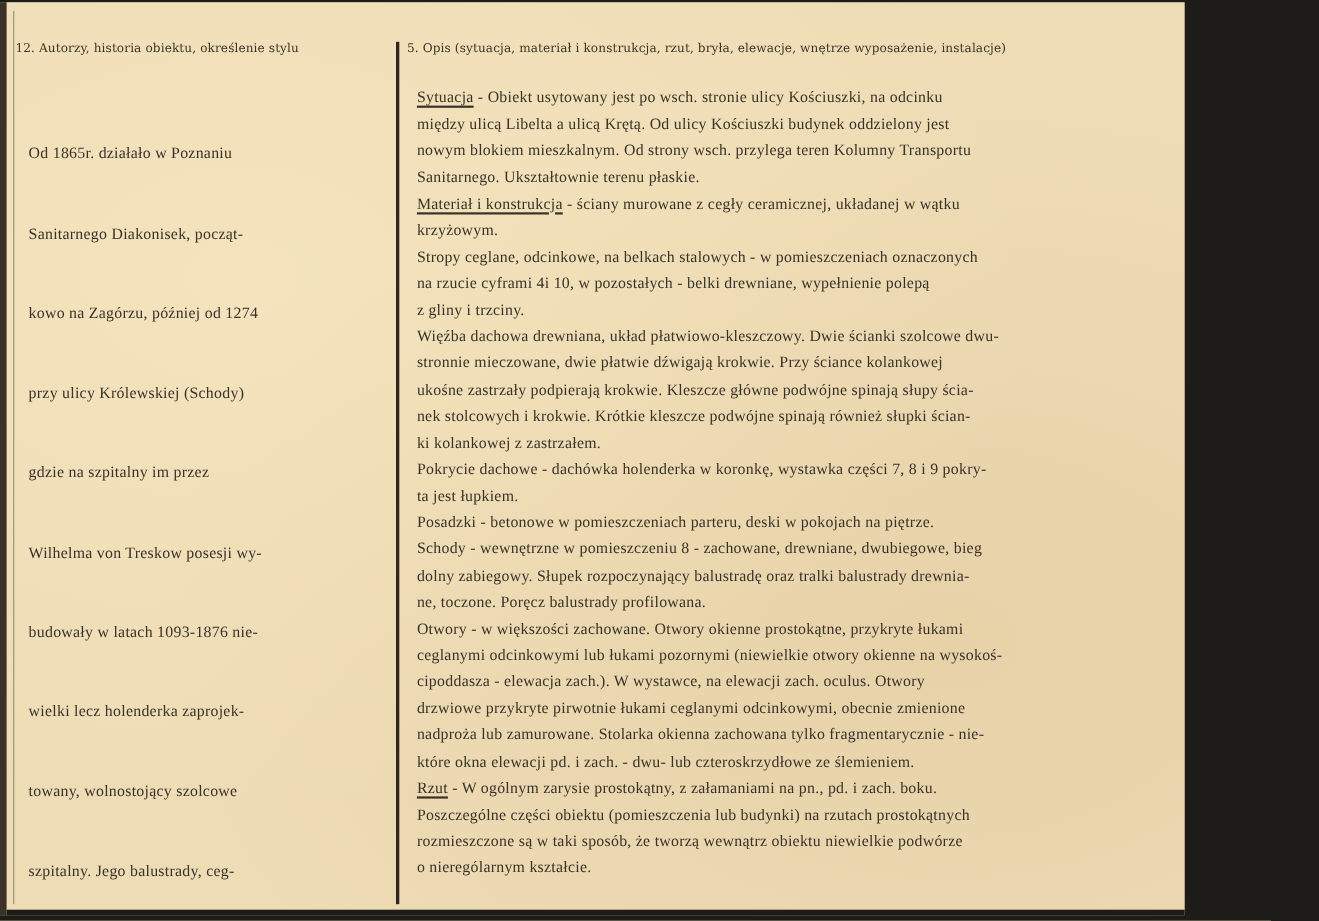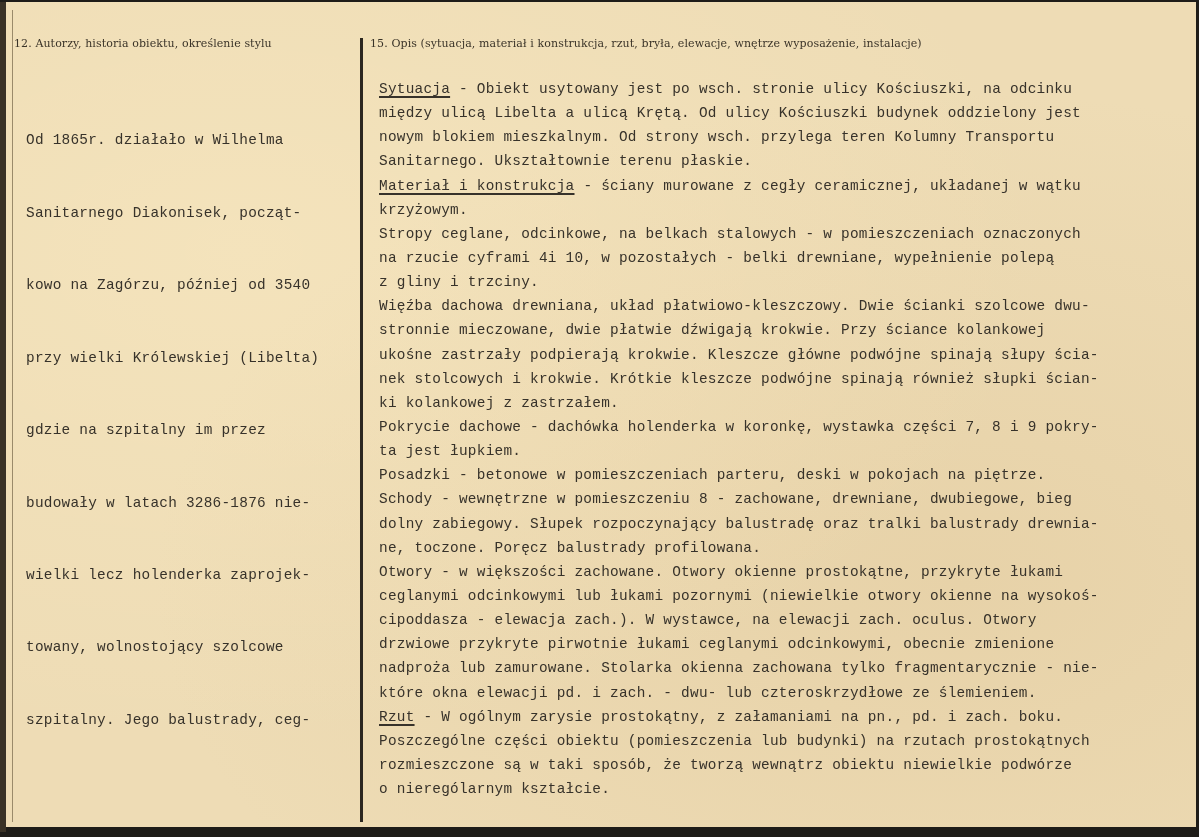--- a/index.html
+++ b/index.html
@@ -2,21 +2,21 @@
 <html><head>
 <meta charset="utf-8">
 <style>
   html, body { margin: 0; padding: 0; }
   body {
     width: 1199px; height: 837px; overflow: hidden;
     background: #1e1c18;
     position: relative;
   }
   .sheet {
-    position: absolute; left: 0; top: 2px; width: 1196px; height: 830px;
+    position: absolute; left: 0; top: 2px; width: 1077px; height: 830px;
     background:
       radial-gradient(ellipse at 20% 30%, rgba(255,240,200,0.35), transparent 60%),
       radial-gradient(ellipse at 80% 70%, rgba(210,180,130,0.25), transparent 60%),
       #eedcb5;
     border-left: 6px solid #3a3226;
     box-sizing: border-box;
     padding-left: 34px;
   }
   .inner-rule {
     position: absolute; left: 6px; top: 8px; bottom: 10px; width: 1px;
@@ -28,50 +28,51 @@
     font-size: 11px; color: #3a3328;
     letter-spacing: 0.1px;
   }
   .header.left { left: 8px; }
   .header.right { left: 364px; }
   .divider {
     position: absolute; left: 354px; top: 36px; bottom: 10px; width: 3px;
     background: #2c2720;
   }
   .col {
-    position: absolute; font-family: Liberation Mono, monospace;
+    position: absolute; font-family: Liberation Serif, serif;
     color: #37322a; font-size: 14.4px;
     line-height: 24.15px; white-space: pre; letter-spacing: 0.25px;
   }
   .col.left { left: 20px; top: 78px; }
   .col.right { left: 373px; top: 75px; }
   .line { display: block; height: 24.15px; }
   .u { text-decoration: underline; text-underline-offset: 3px; text-decoration-thickness: 1.5px; }
   .bottom-edge {
     position: absolute; left: 0; right: 0; bottom: 0; height: 5px; background: #1e1c18;
   }
 </style>
 </head>
 <body>
 
 <div class="sheet">
   <div class="inner-rule"></div>
 
   <div class="header left">12. Autorzy, historia obiektu, określenie stylu</div>
-  <div class="header right">15. Opis (sytuacja, materiał i konstrukcja, rzut, bryła, elewacje, wnętrze wyposażenie, instalacje)</div>
+  <div class="header right">5. Opis (sytuacja, materiał i konstrukcja, rzut, bryła, elewacje, wnętrze wyposażenie, instalacje)</div>
 
   <div class="divider"></div>
 
   <div class="col left">
-    <span class="line">Od 1865r. działało w Wilhelma</span>
+    <span class="line">Od 1865r. działało w Poznaniu</span>
     <span class="line">Sanitarnego Diakonisek, począt-</span>
-    <span class="line">kowo na Zagórzu, później od 3540</span>
-    <span class="line">przy wielki Królewskiej (Libelta)</span>
+    <span class="line">kowo na Zagórzu, później od 1274</span>
+    <span class="line">przy ulicy Królewskiej (Schody)</span>
     <span class="line">gdzie na szpitalny im przez</span>
-    <span class="line">budowały w latach 3286-1876 nie-</span>
+    <span class="line">Wilhelma von Treskow posesji wy-</span>
+    <span class="line">budowały w latach 1093-1876 nie-</span>
     <span class="line">wielki lecz holenderka zaprojek-</span>
     <span class="line">towany, wolnostojący szolcowe</span>
     <span class="line">szpitalny. Jego balustrady, ceg-</span>
     
     
     
     
     
     
     

